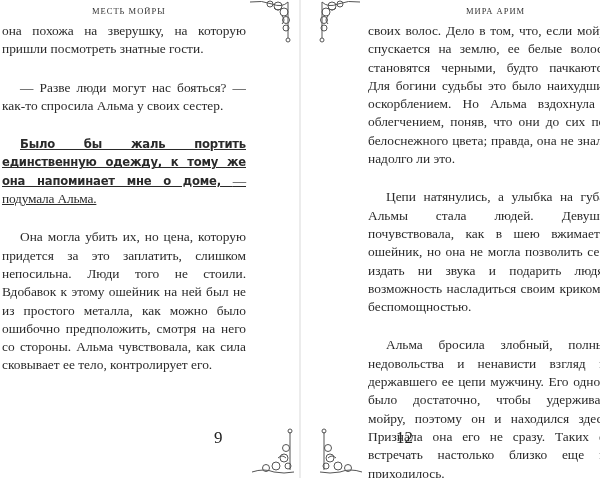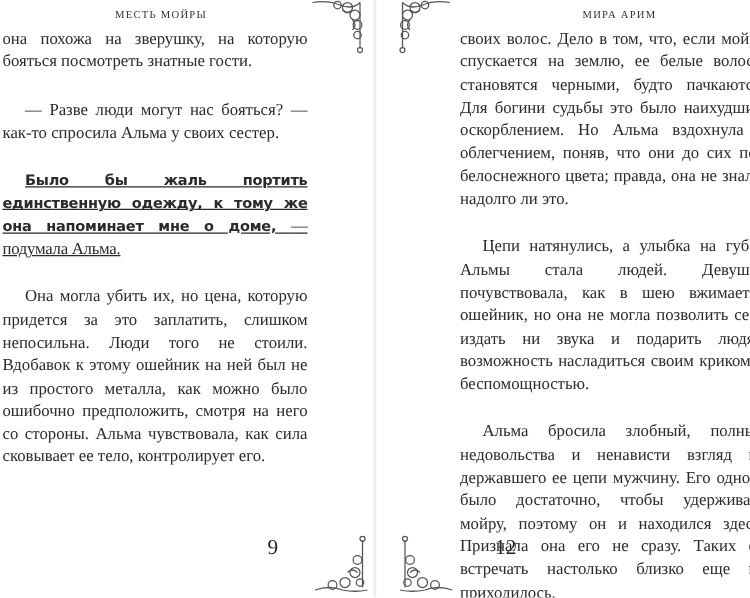--- a/index.html
+++ b/index.html
@@ -71,21 +71,21 @@
       <circle cx="22" cy="6" r="3"></circle>
         <circle cx="38" cy="30" r="3"></circle>
       <path d="M40 4 L40 40"></path>
         <circle cx="40" cy="42" r="2"></circle>
       <path d="M26 10 Q30 14 34 10"></path>
         <path d="M34 18 Q38 22 34 26"></path>
     </svg>
   </div>
 
   <div class="text">
-    <p>она похожа на зверушку, на которую бояться посмотреть знатные гости.</p>
+    <p>она похожа на зверушку, на которую пришли посмотреть знатные гости.</p>
     <p class="indent gap">— Разве люди могут нас бояться? — как-то спросила Альма у своих сестер.</p>
     <p class="indent gap bold"><span>Было бы жаль портить единственную одежду, к тому же она напоминает мне о доме,</span> <span class="norm">— подумала Альма.</span></p>
     <p class="indent gap">Она могла убить их, но цена, которую придется за это заплатить, слишком непосильна. Люди того не стоили. Вдобавок к этому ошейник на ней был не из простого металла, как можно было ошибочно предположить, смотря на него со стороны. Альма чувствовала, как сила сковывает ее тело, контролирует его.</p>
 
   </div>
 
   <div class="page-number">9</div>
 
   <div class="ornament" style="left:250px; top:428px;">
     <svg viewBox="0 0 46 46" fill="none" stroke="#555" stroke-width="1">

